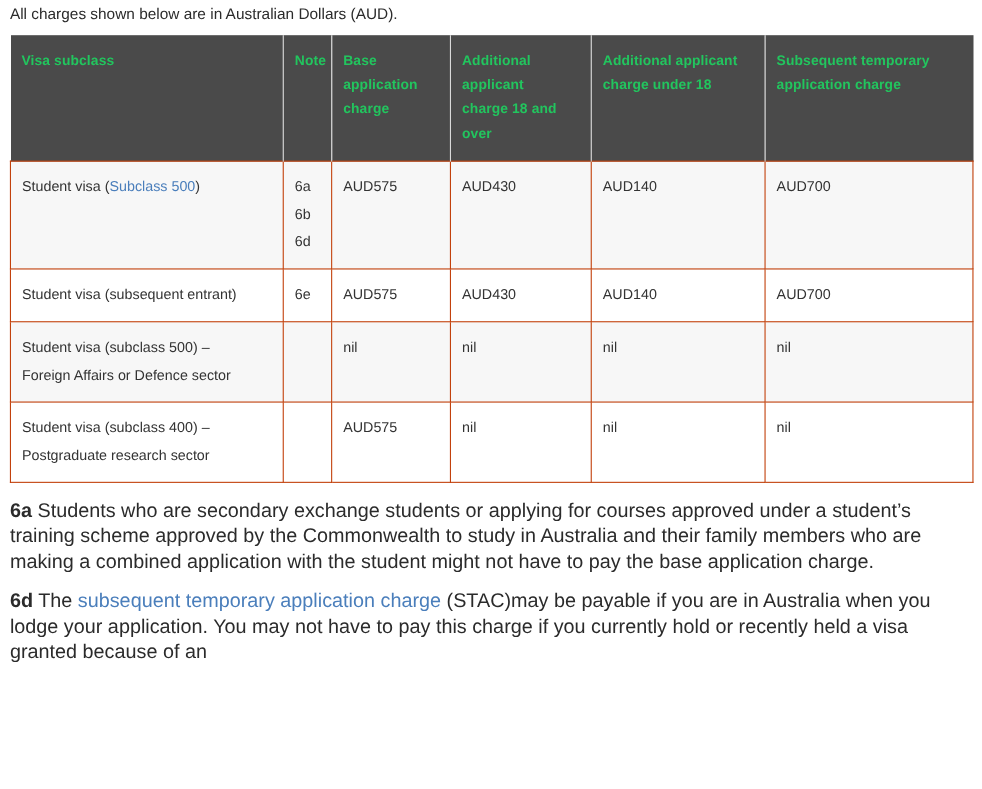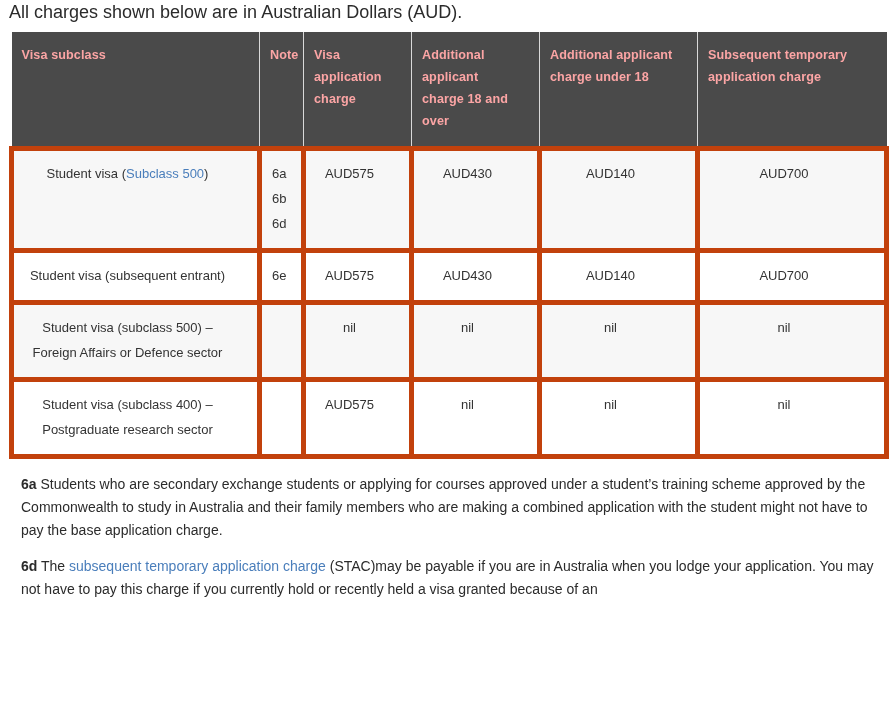--- a/index.html
+++ b/index.html
@@ -14,78 +14,77 @@
     color: #2b2b2b;
     -webkit-font-smoothing: antialiased;
   }
   .page {
     width: 893px;
     box-sizing: border-box;
     padding: 0;
     position: relative;
   }
   .intro {
-    font-size: 18px;
+    font-size: 14px;
     line-height: 20px;
     color: #2b2b2b;
     margin: 0;
     padding: 2px 0 10px 9px;
   }
   table.fees {
     border-collapse: collapse;
     width: 875px;
     margin-left: 9px;
     table-layout: fixed;
     background: #ffffff;
   }
   table.fees thead th {
     background: #4a4a4a;
-    color: #fca5a5;
+    color: #22c55e;
     font-size: 12.6px;
     font-weight: bold;
     text-align: left;
     vertical-align: top;
     line-height: 22px;
     padding: 12px 20px 14px 10px;
     border-right: 1px solid #d9d9d9;
     letter-spacing: 0.1px;
   }
   table.fees thead th:last-child { border-right: none; }
   table.fees tbody td {
     font-size: 13px;
     line-height: 25px;
     color: #333333;
     vertical-align: top;
     padding: 10px 26px 12px 10px;
-    border: 5px solid #c2410c;
+    border: 1px solid #c2410c;
     background: transparent;
-    text-align: center;
   }
   table.fees tbody tr.shade td {
     background: #f7f7f7;
   }
   table.fees tbody td.note-cell { white-space: pre-line; }
   .col-visa  { width: 248px; }
   .col-note  { width: 44px; }
   .col-base  { width: 108px; }
   .col-add18 { width: 128px; }
   .col-addu18{ width: 158px; }
   .col-stac  { width: 189px; }
   a.link, .link {
     color: #4a7ebb;
     text-decoration: none;
   }
   .footnotes {
     padding: 14px 9px 0 9px;
   }
   .footnote {
-    font-size: 14px;
+    font-size: 18px;
     line-height: 23px;
     color: #2b2b2b;
-    margin: 0 0 13px 12px;
+    margin: 0 0 13px 0;
   }
   .footnote .fn-id {
     font-weight: bold;
   }
 </style>
 </head>
 <body>
 
 <div class="page">
 
@@ -97,21 +96,21 @@
         <col class="col-note">
         <col class="col-base">
       <col class="col-add18">
         <col class="col-addu18">
         <col class="col-stac">
     </colgroup>
     <thead>
       <tr>
         <th>Visa subclass</th>
         <th>Note</th>
-        <th>Visa application charge</th>
+        <th>Base application charge</th>
         <th>Additional applicant charge 18 and over</th>
         <th>Additional applicant charge under 18</th>
         <th>Subsequent temporary application charge</th>
       </tr>
     </thead>
     <tbody id="fees-body">
         <tr class="shade">
           <td><span>Student visa (</span><a class="link" href="#">Subclass 500</a><span>)</span></td>
           <td class="note-cell">6a
 6b

